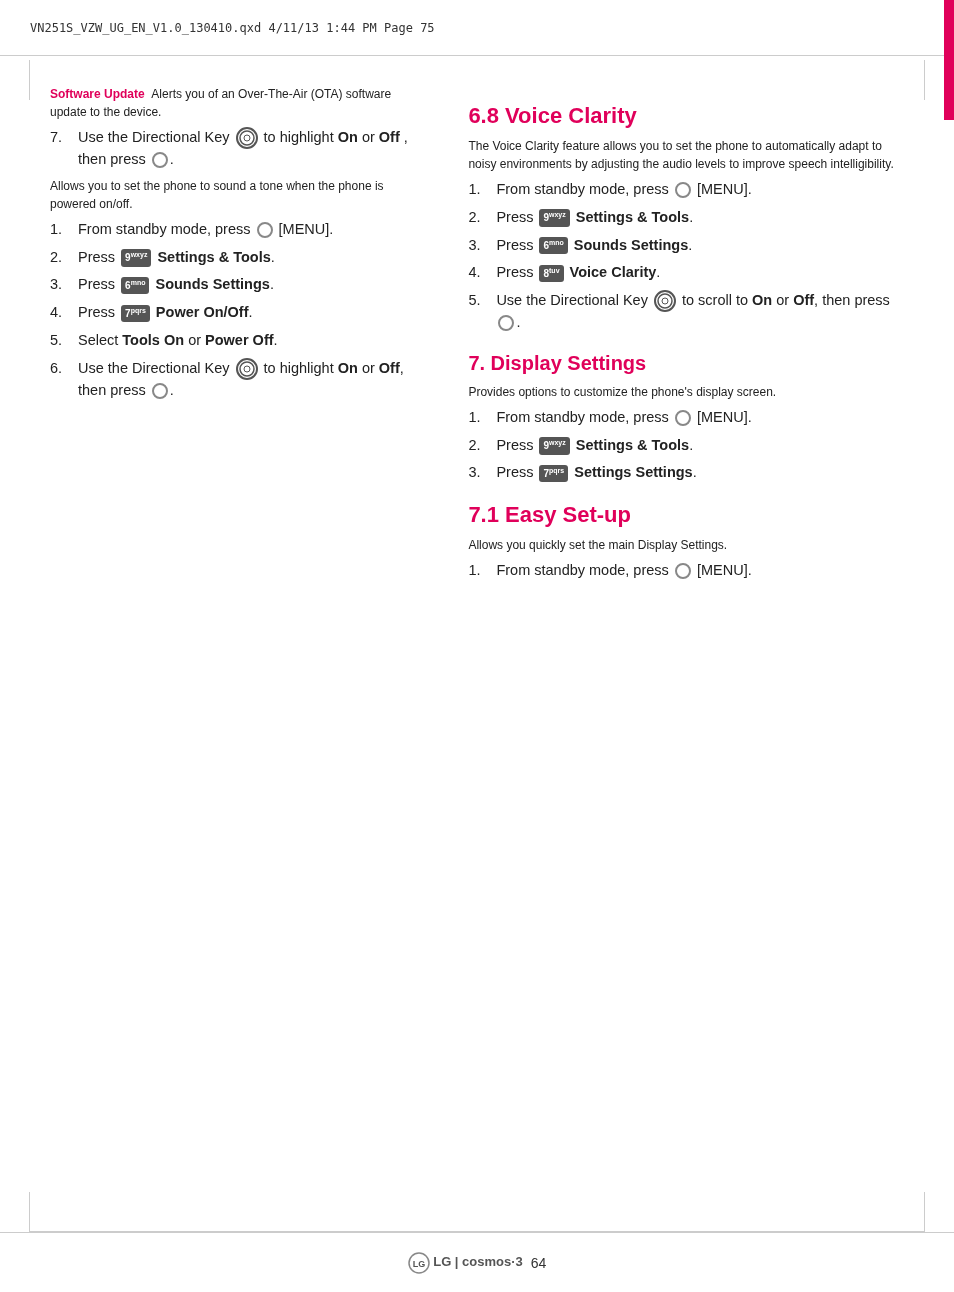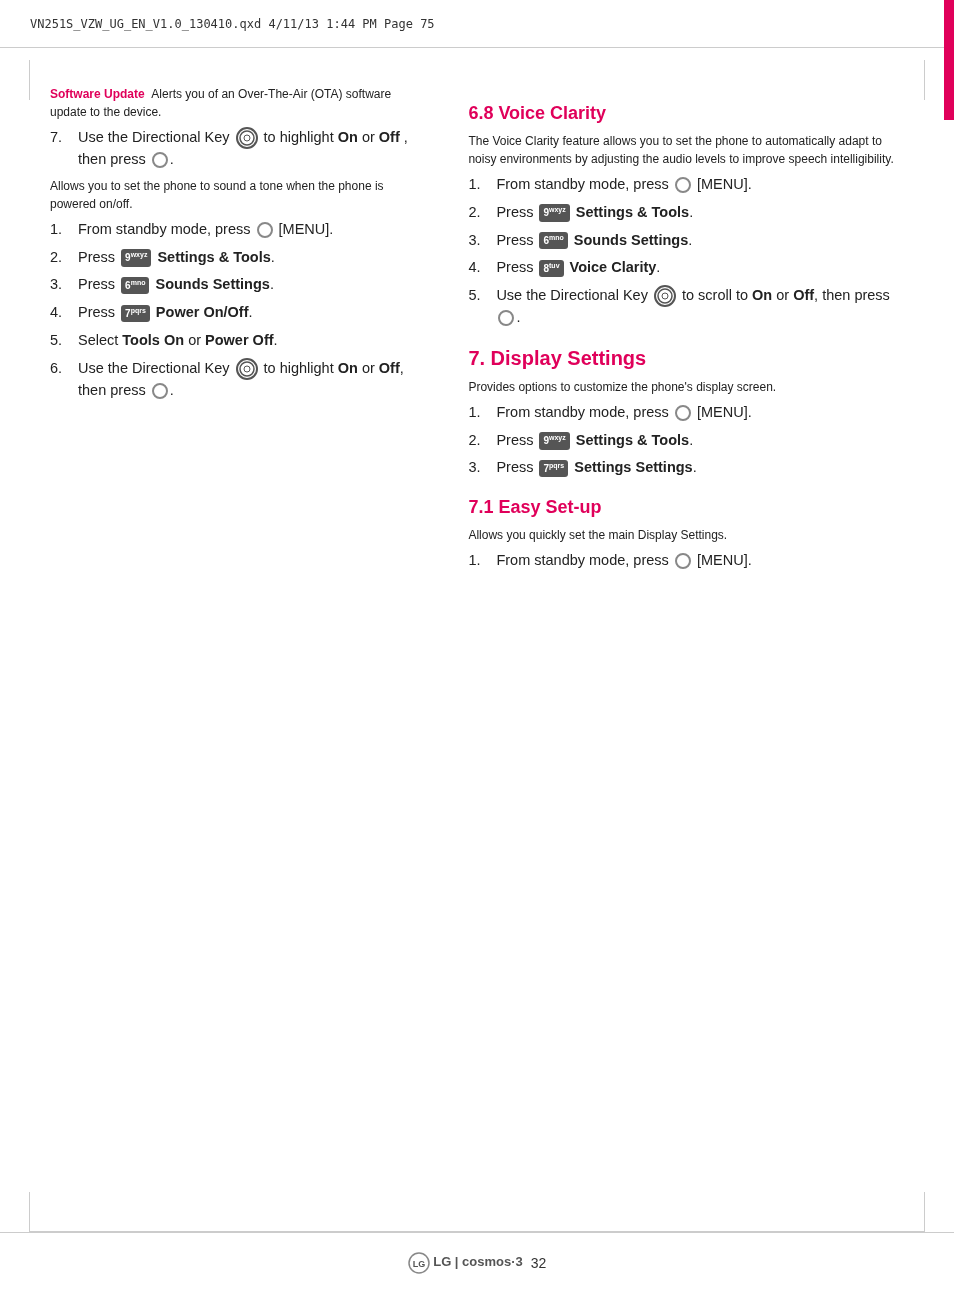--- a/index.html
+++ b/index.html
@@ -8,21 +8,21 @@
       min-height: 1292px;
       background: #ffffff;
       font-family: Arial, Helvetica, sans-serif;
       font-size: 15px;
       color: #222;
       position: relative;
     }
     .page-border-top {
       position: absolute;
       top: 0; left: 0; right: 0;
-      height: 48px;
+      height: 56px;
       border-bottom: 1px solid #ccc;
       display: flex;
       align-items: center;
       padding: 0 30px;
     }
     .page-header-text {
       font-size: 12px;
       color: #333;
       font-family: monospace;
     }
@@ -68,21 +68,21 @@
     .left-col {
       width: 47%;
       padding: 20px 20px 20px 50px;
     }
     .right-col {
       width: 53%;
       padding: 20px 50px 20px 20px;
     }
     .section-title {
       color: #e0005a;
-      font-size: 18px;
+      font-size: 22px;
       font-weight: bold;
       margin-bottom: 8px;
       margin-top: 18px;
     }
     .section-title-large {
       color: #e0005a;
       font-size: 20px;
       font-weight: bold;
       margin-bottom: 8px;
       margin-top: 18px;
@@ -367,15 +367,15 @@
 
 <div class="page-border-bottom">
   <div class="footer-content">
     <span class="footer-logo">
       <svg width="22" height="22" viewBox="0 0 22 22" style="vertical-align:middle">
         <circle cx="11" cy="11" r="10" fill="none" stroke="#888" stroke-width="1.5"></circle>
         <text x="11" y="15" text-anchor="middle" font-size="9" fill="#555" font-weight="bold">LG</text>
       </svg>
       LG | cosmos·3
     </span>
-    <span class="footer-page-num">32</span>
+    <span class="footer-page-num">64</span>
   </div>
 </div>
 
 </body></html>

